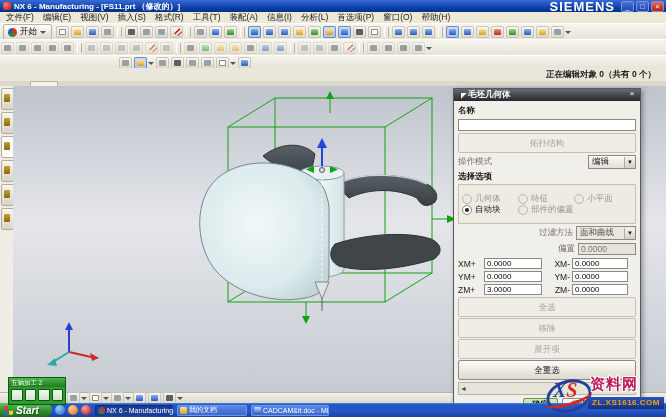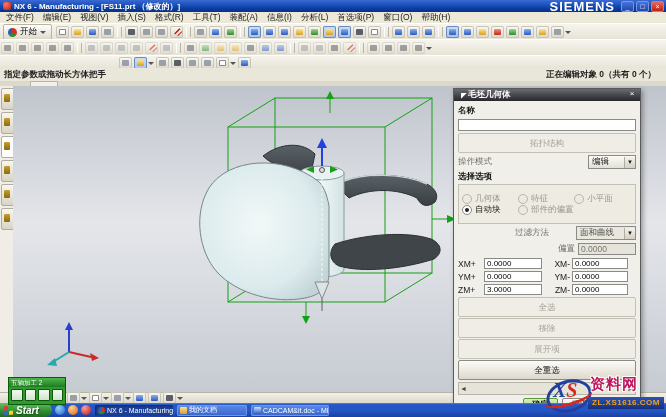--- a/index.html
+++ b/index.html
@@ -74,21 +74,21 @@
   .txt.dis{background:#e6e3da;color:#7a786f;}
   .btn{box-sizing:border-box;display:block;height:20px;border:1px solid #8a8a86;border-radius:2px;
     background:linear-gradient(#fcfbf8,#ddd9cc);font-family:"Liberation Sans",sans-serif;
     font-size:8.5px;line-height:10px;text-align:center;color:#1a1a1a;padding:0;}
   .btn.full{width:100%;margin:1px 0;}
   .btn.dis{color:#a5a29a;border-color:#c3c0b6;background:#efede5;}
   .row{display:flex;align-items:center;margin:2px 0;}
   .combo{display:flex;align-items:center;height:12px;border:1px solid #8a8a86;background:linear-gradient(#fcfbf8,#e2dfd4);}
   .combo .cv{flex:1;padding:0 3px;font-size:8.5px;}
   .combo .ca{width:10px;text-align:center;font-size:6px;border-left:1px solid #b0aca0;background:linear-gradient(#f4f2ec,#d4d0c2);line-height:11px;}
-  .combo.dis{background:#e9e6dd;margin-left:24px;}
+  .combo.dis{background:#e9e6dd;}
   .combo.dis .cv{color:#4a4a46;}
   .panel{border:1px solid #c3c0b4;background:#edebe2;padding:8px 3px;margin:1px 0;}
   .rrow{display:flex;align-items:center;height:11px;}
   .radio{width:8px;height:8px;border-radius:50%;border:1px solid #8a8a86;background:#fff;margin-right:3px;flex:none;position:relative;}
   .radio.on::after{content:"";position:absolute;left:2px;top:2px;width:4px;height:4px;border-radius:50%;background:#222;}
   .radio.dis{border-color:#b8b5aa;background:#eceae0;}
   .rl{margin-right:2px;}
   .rl.dim{color:#9a978e;}
   .rr1{width:33%;display:flex;align-items:center;}
   .grid{display:grid;grid-template-columns:24px 58px 26px 56px;column-gap:2px;row-gap:2px;align-items:center;margin:2px 0;}
@@ -255,21 +255,20 @@
     <i class="ti"></i>
     <i class="ti k"></i>
     <i class="ti"></i>
     <i class="ti"></i>
     <i class="ti w"></i>
     <span class="car"></span>
     <i class="ti b"></i>
   </div>
 
   <div id="promptbar">
-    <span class="msg">指定参数或拖动长方体把手</span>
     <span class="est">正在编辑对象 0（共有 0 个）</span>
   </div>
   <div id="thinbar">
     <span class="tab"></span>
   </div>
 
   <div id="main">
     <div id="resbar">
       <div class="rtab"></div>
       <div class="rtab"></div>

